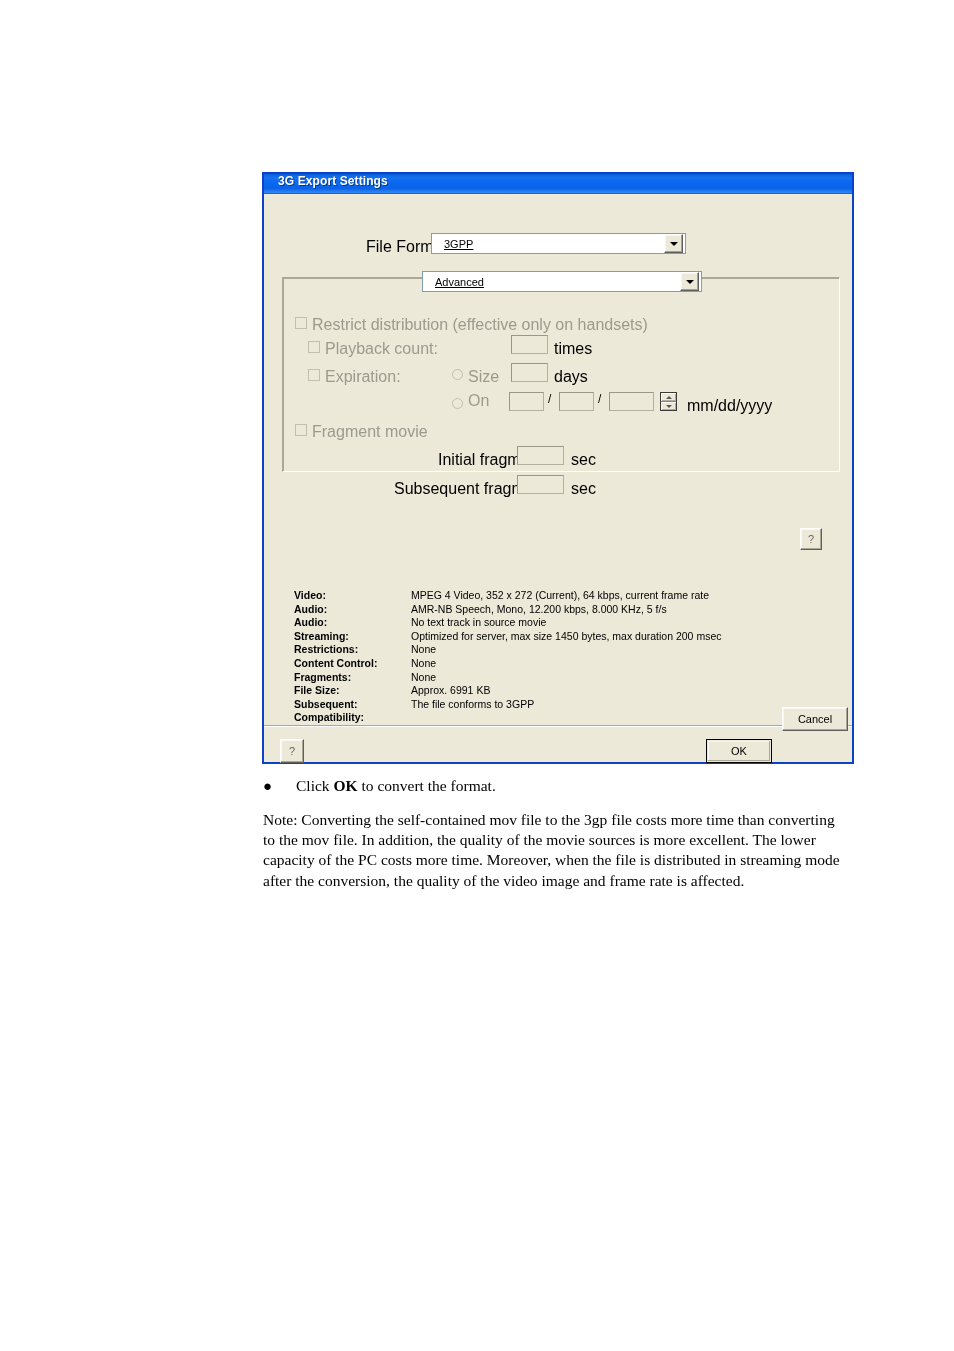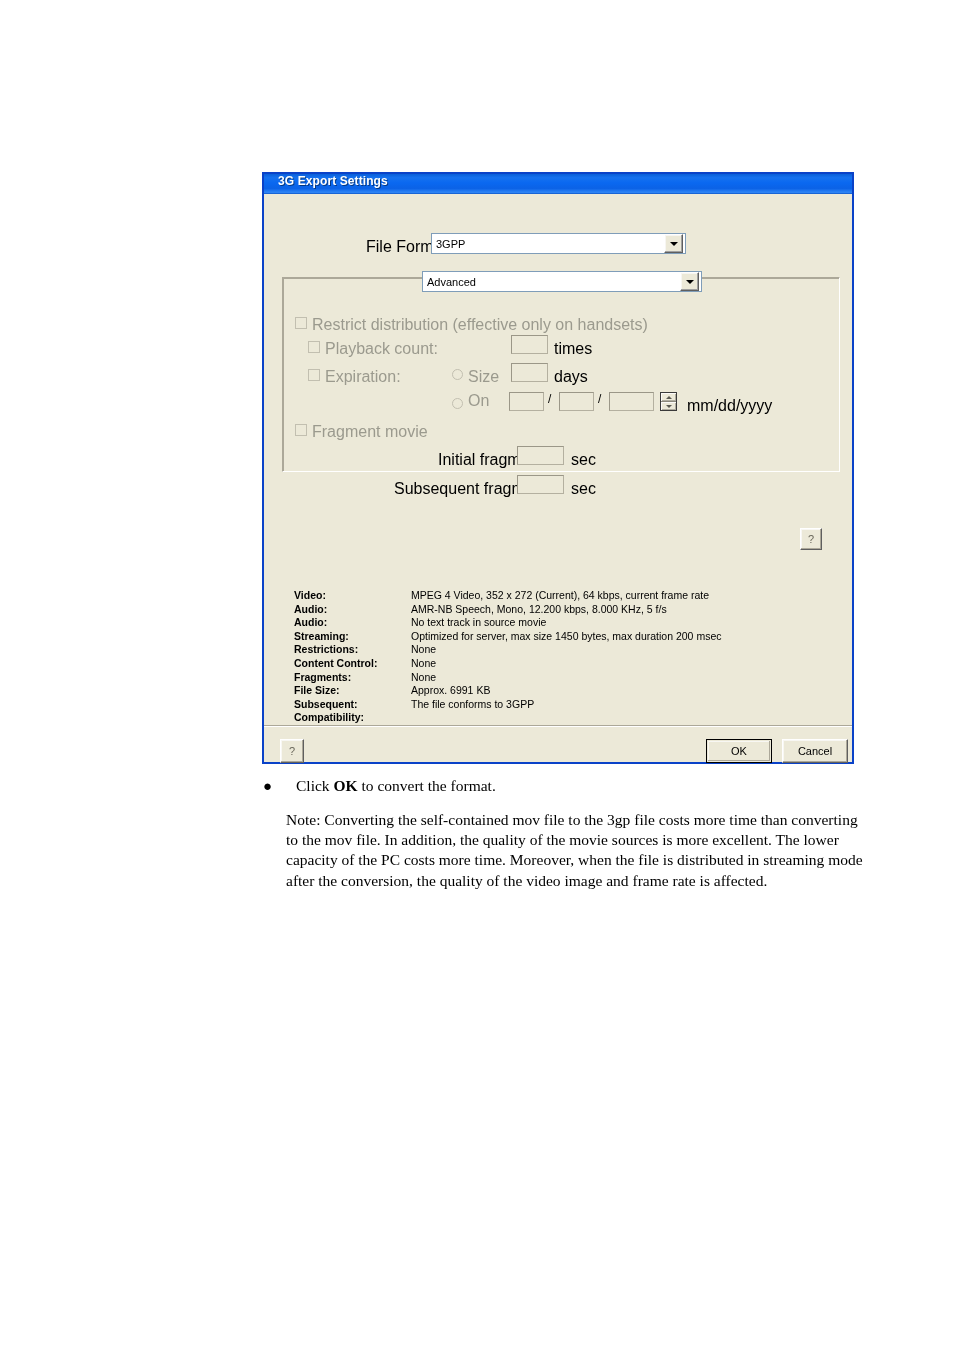--- a/index.html
+++ b/index.html
@@ -65,25 +65,26 @@
     background: #ffffff;
     border: 1px solid #7f9db9;
     box-sizing: border-box;
     height: 21px;
     display: flex;
     align-items: center;
   }
   .combo .val {
     flex: 1;
     font-size: 11px;
-    padding-left: 4px;
+    padding-left: 12px;
     color: #000;
     font-family: "Liberation Sans", sans-serif;
     white-space: nowrap;
     overflow: hidden;
+    text-decoration: underline;
   }
   .combo .arrowbox {
     width: 17px;
     height: 17px;
     margin-right: 2px;
     background: #ece9d8;
     border: 1px solid #ffffff;
     border-right-color: #5f5f5f;
     border-bottom-color: #5f5f5f;
     box-shadow: inset -1px -1px 0 #a0a0a0, inset 1px 1px 0 #f7f6f2;
@@ -225,21 +226,20 @@
   #note-para {
     position: absolute;
     left: 263px;
     top: 810px;
     width: 583px;
     font-family: "Liberation Serif", serif;
     font-size: 15.5px;
     line-height: 20.2px;
     color: #000;
     text-align: left;
-    margin-left: 23px;
   }
   b { font-weight: bold; }
 </style>
 </head>
 <body>
 
 <div id="dialog">
 
   <div id="titlebar">
     <span class="title">3G Export Settings</span>
@@ -355,21 +355,21 @@
               <td class="v"></td>
             </tr>
           </tbody>
       </table>
     </div>
 
     <div id="bottomsep"></div>
 
     <div class="btn help" style="left:16px;top:545px;width:24px;height:24px;">?</div>
     <div class="btn default" style="left:442px;top:545px;width:66px;height:24px;">OK</div>
-    <div class="btn" style="left:518px;top:545px;width:66px;height:24px;">Cancel</div>
+    <div class="btn" style="left:518px;top:513px;width:66px;height:24px;">Cancel</div>
 
   </div>
 </div>
 
 <div id="bullet-row">
   <span class="dot">●</span>
   <span class="txt"><span>Click </span><b>OK</b><span> to convert the format.</span></span>
 </div>
 
 <div id="note-para">Note: Converting the self-contained mov file to the 3gp file costs more time than converting to the mov file. In addition, the quality of the movie sources is more excellent. The lower capacity of the PC costs more time. Moreover, when the file is distributed in streaming mode after the conversion, the quality of the video image and frame rate is affected.</div>

